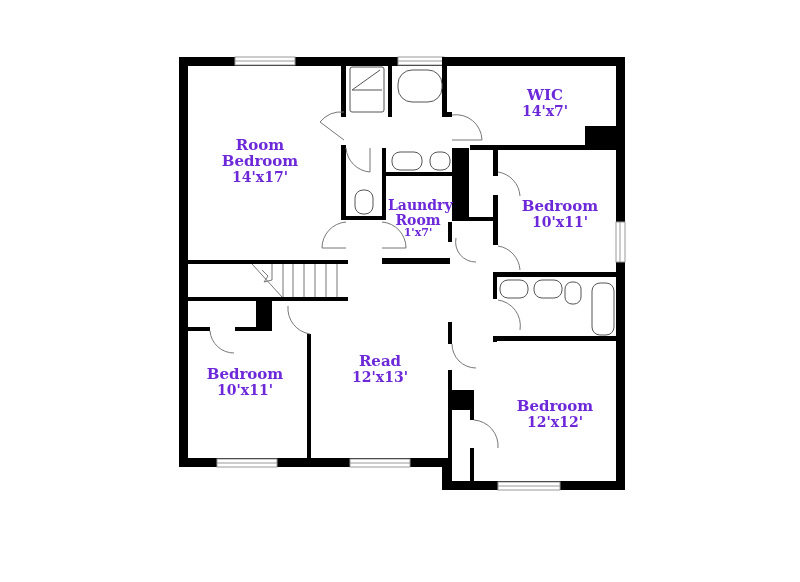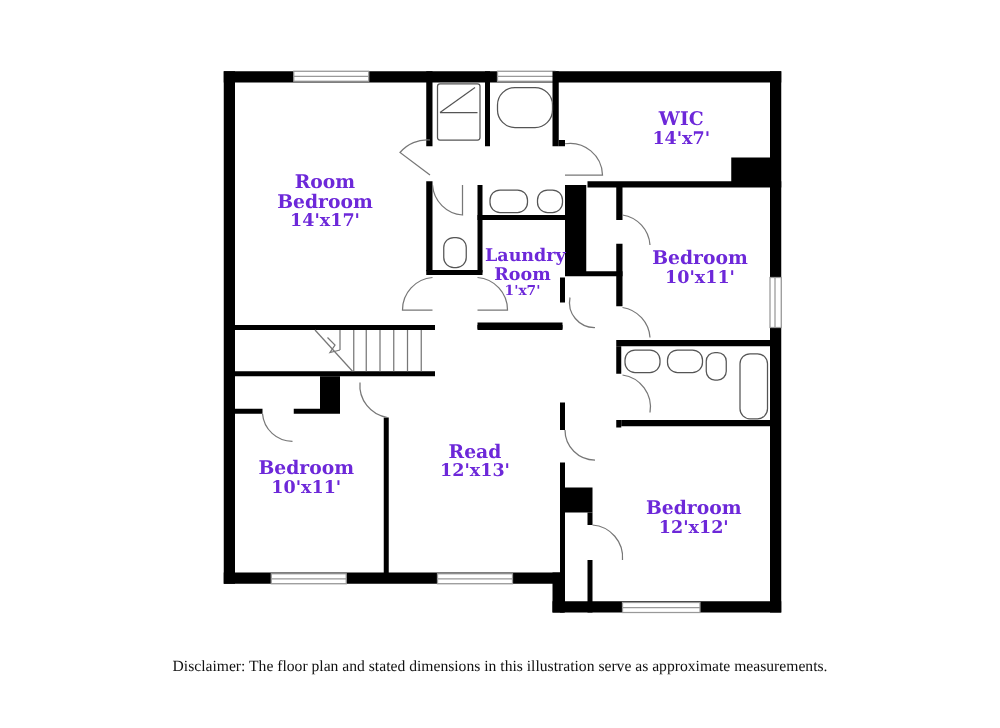--- a/index.html
+++ b/index.html
@@ -165,14 +165,13 @@
   <span class="n">Read</span>
   <span class="d">12'x13'</span>
 </div>
 
 <div class="room-label" style="left:505px;top:399px;width:100px;">
   <span class="n">Bedroom</span>
   <span class="d">12'x12'</span>
 </div>
 
 <div id="disclaimer">
-  <div>Disclaimer: The floor plan and stated dimensions in this illustration serve as approximate measurements.</div>
 </div>
 
 </body></html>

